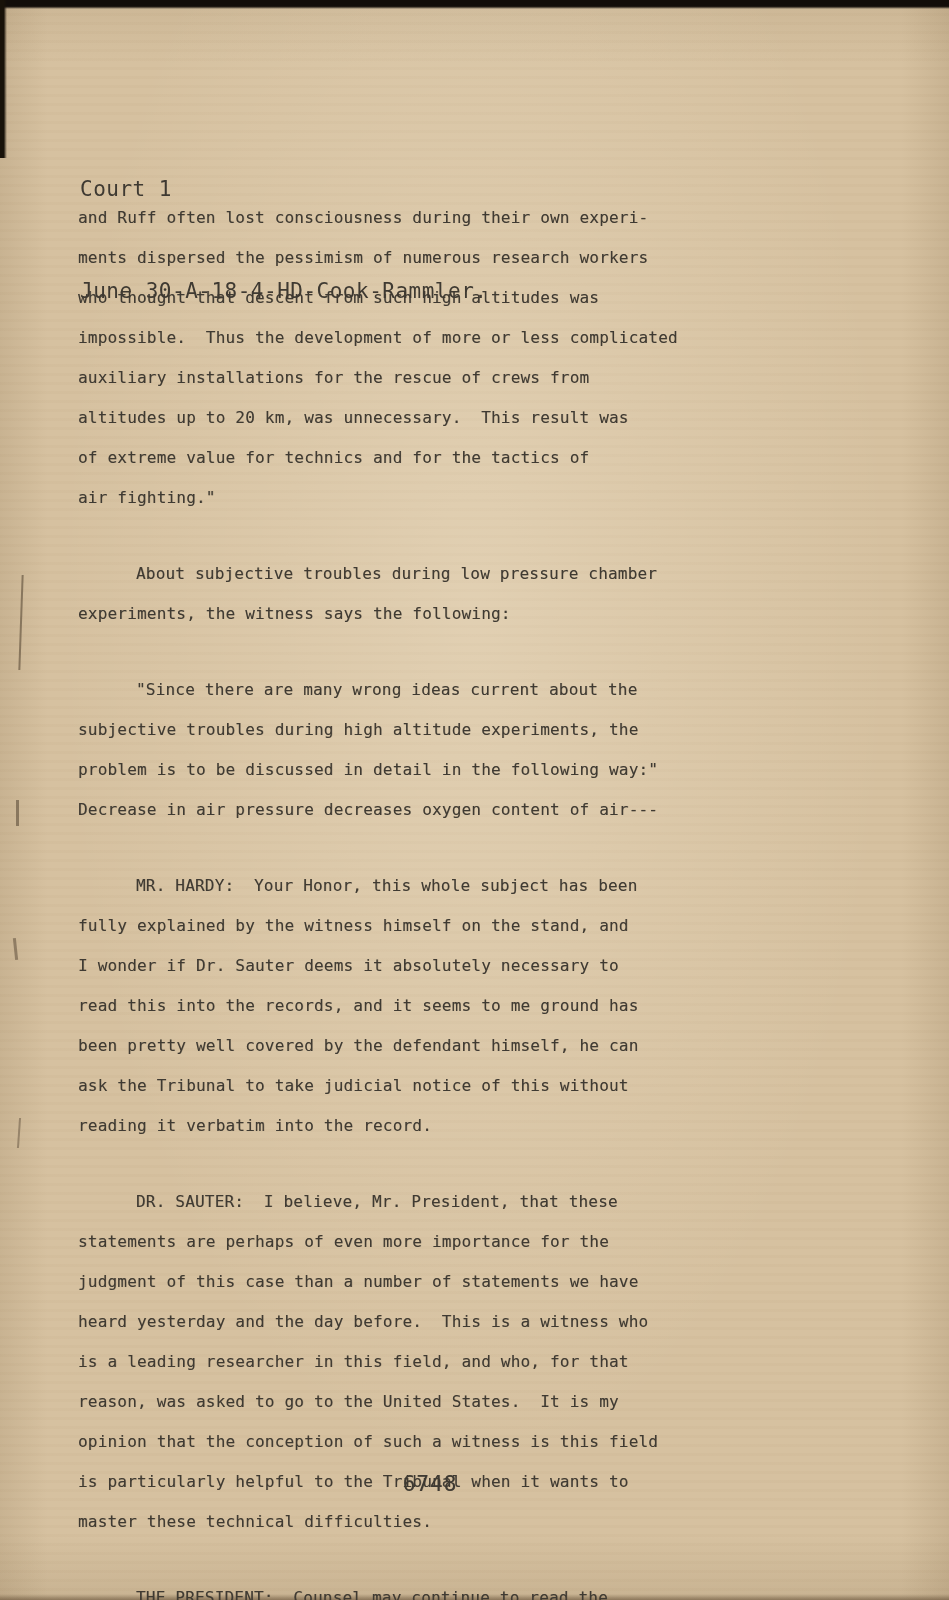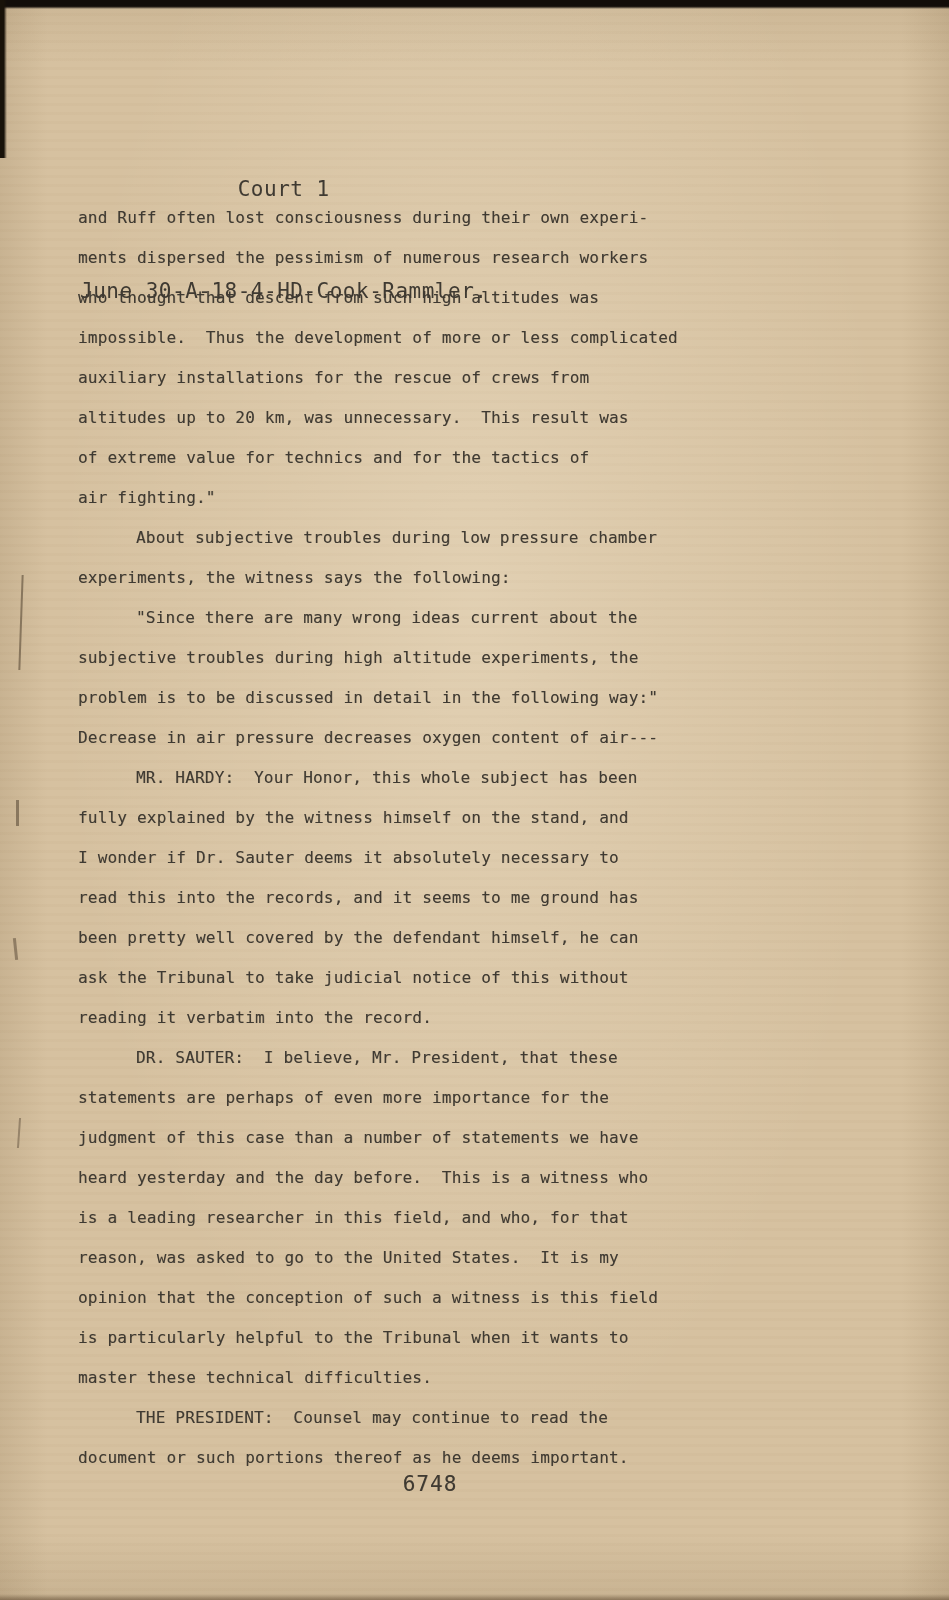--- a/index.html
+++ b/index.html
@@ -73,38 +73,38 @@
 
   
   .header {
     position: absolute;
     left: 80px;
     top: 104px;
     font-size: 21px;
     line-height: 34px;
     letter-spacing: 0.5px;
     white-space: pre;
-    text-align: center;
   }
   .body-text {
     position: absolute;
     left: 78px;
     top: 198px;
     width: 812px;
     font-size: 16px;
     line-height: 40px;
     letter-spacing: 0.2px;
   }
   .body-text p {
     margin: 0;
     white-space: pre-wrap;
     text-shadow: 0.4px 0.2px 0.6px rgba(63,58,50,0.35);
   }
   .body-text p.indent {
     text-indent: 58px;
+    margin-top: 36px;
   }
   .page-number {
     position: absolute;
     top: 1472px;
     left: 0;
     width: 860px;
     text-align: center;
     font-size: 21px;
     letter-spacing: 1px;
     text-shadow: 0.4px 0.2px 0.6px rgba(63,58,50,0.35);

